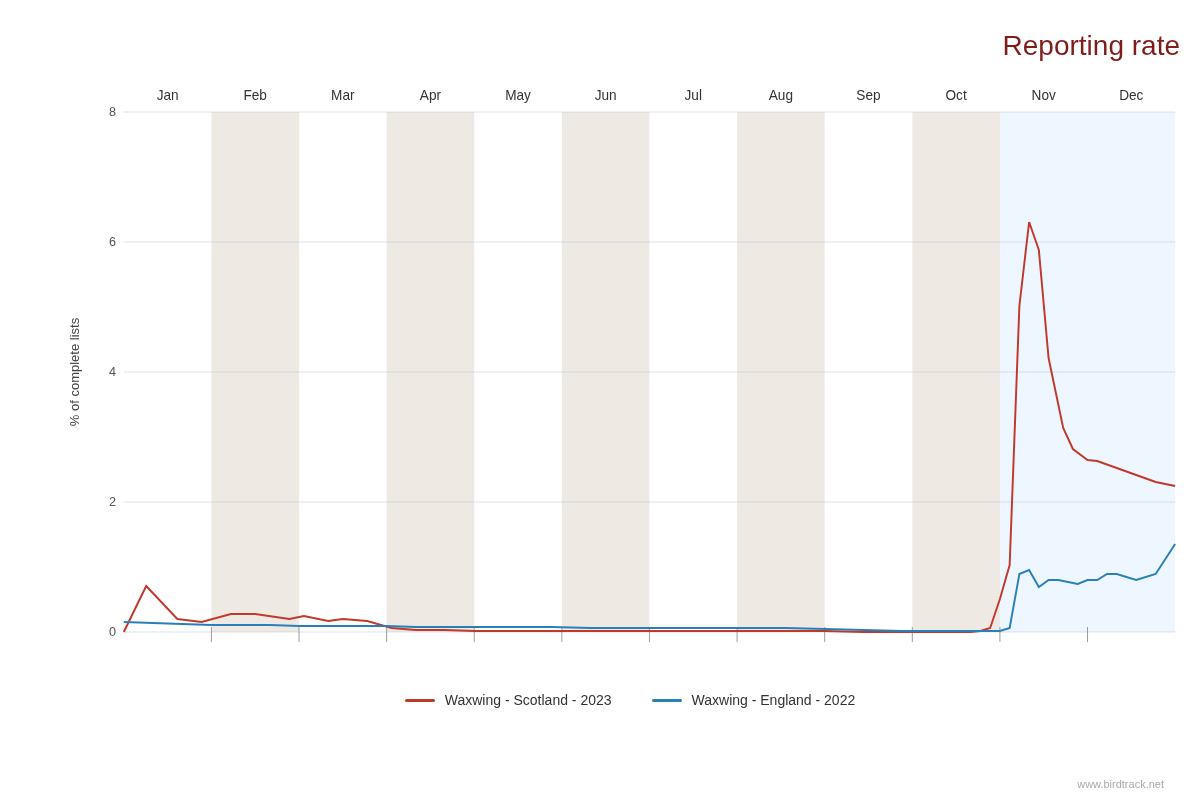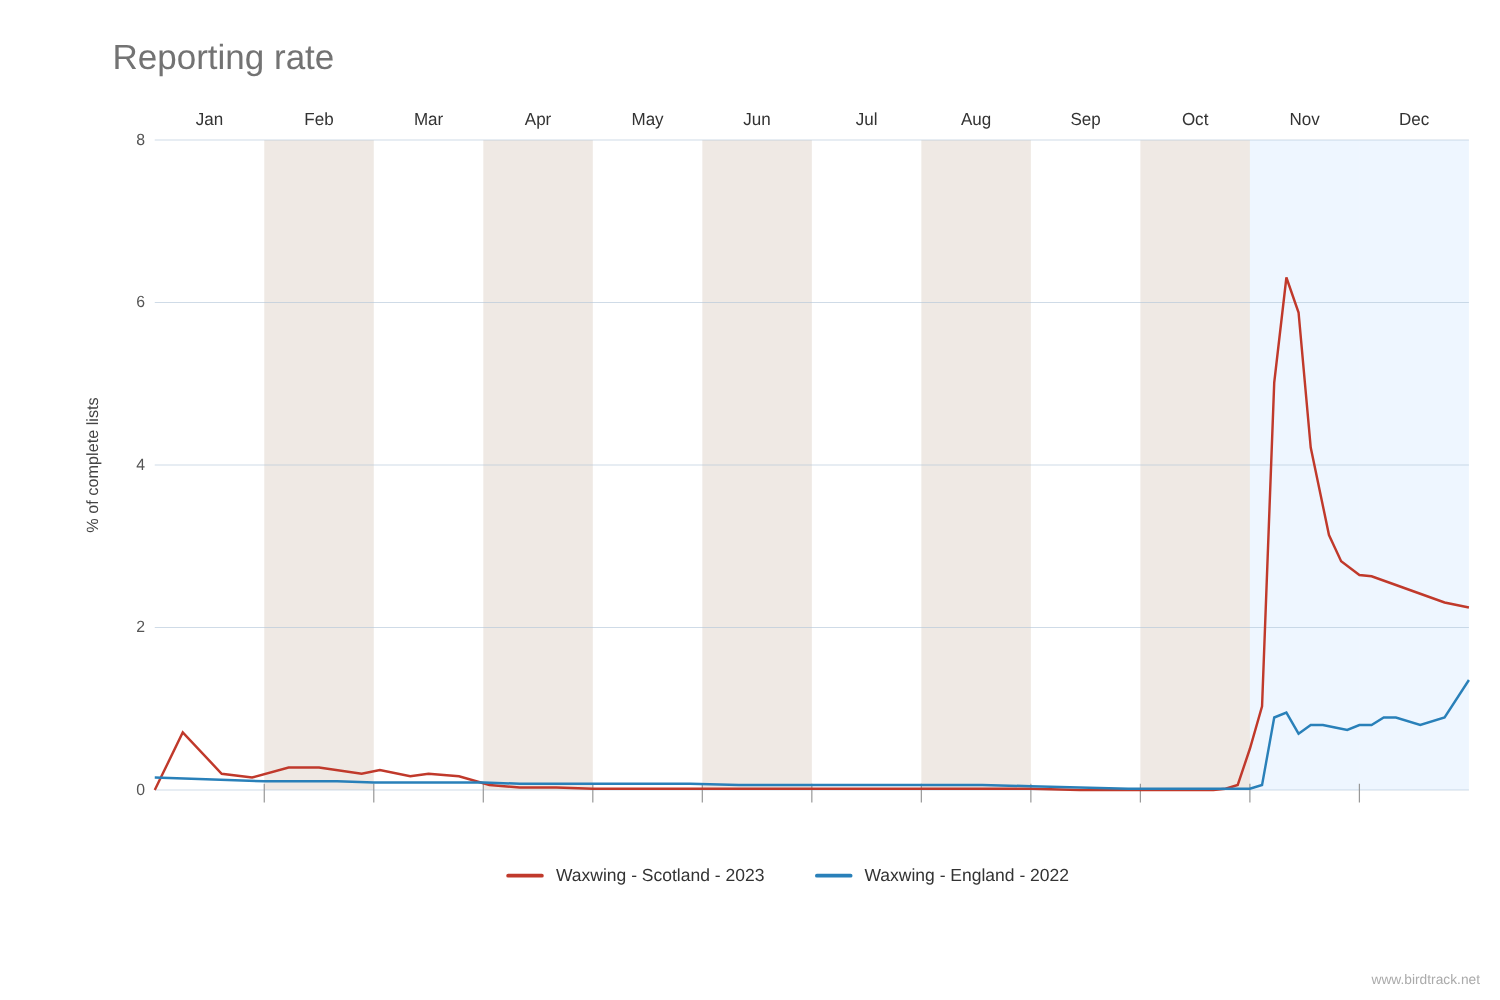--- a/index.html
+++ b/index.html
@@ -12,23 +12,24 @@
     }
     .chart-container {
       width: 1200px;
       height: 800px;
       position: relative;
       padding: 30px 20px 100px 80px;
     }
     .chart-title {
       font-size: 28px;
       font-weight: normal;
-      color: #737373;
+      color: #7f1d1d;
       margin-bottom: 20px;
       margin-left: 10px;
+      text-align: right;
     }
     .y-axis-label {
       position: absolute;
       left: -60px;
       top: 50%;
       transform: translateY(-50%) rotate(-90deg);
       font-size: 13px;
       color: #444;
       white-space: nowrap;
     }
@@ -47,21 +48,21 @@
       color: #333;
     }
     .legend-line {
       width: 30px;
       height: 3px;
       border-radius: 2px;
     }
     .watermark {
       position: absolute;
       bottom: 10px;
-      right: 16px;
+      right: 36px;
       font-size: 11px;
       color: #aaa;
     }
     svg {
       width: 100%;
       height: 100%;
     }
   </style>
 </head>
 <body>

